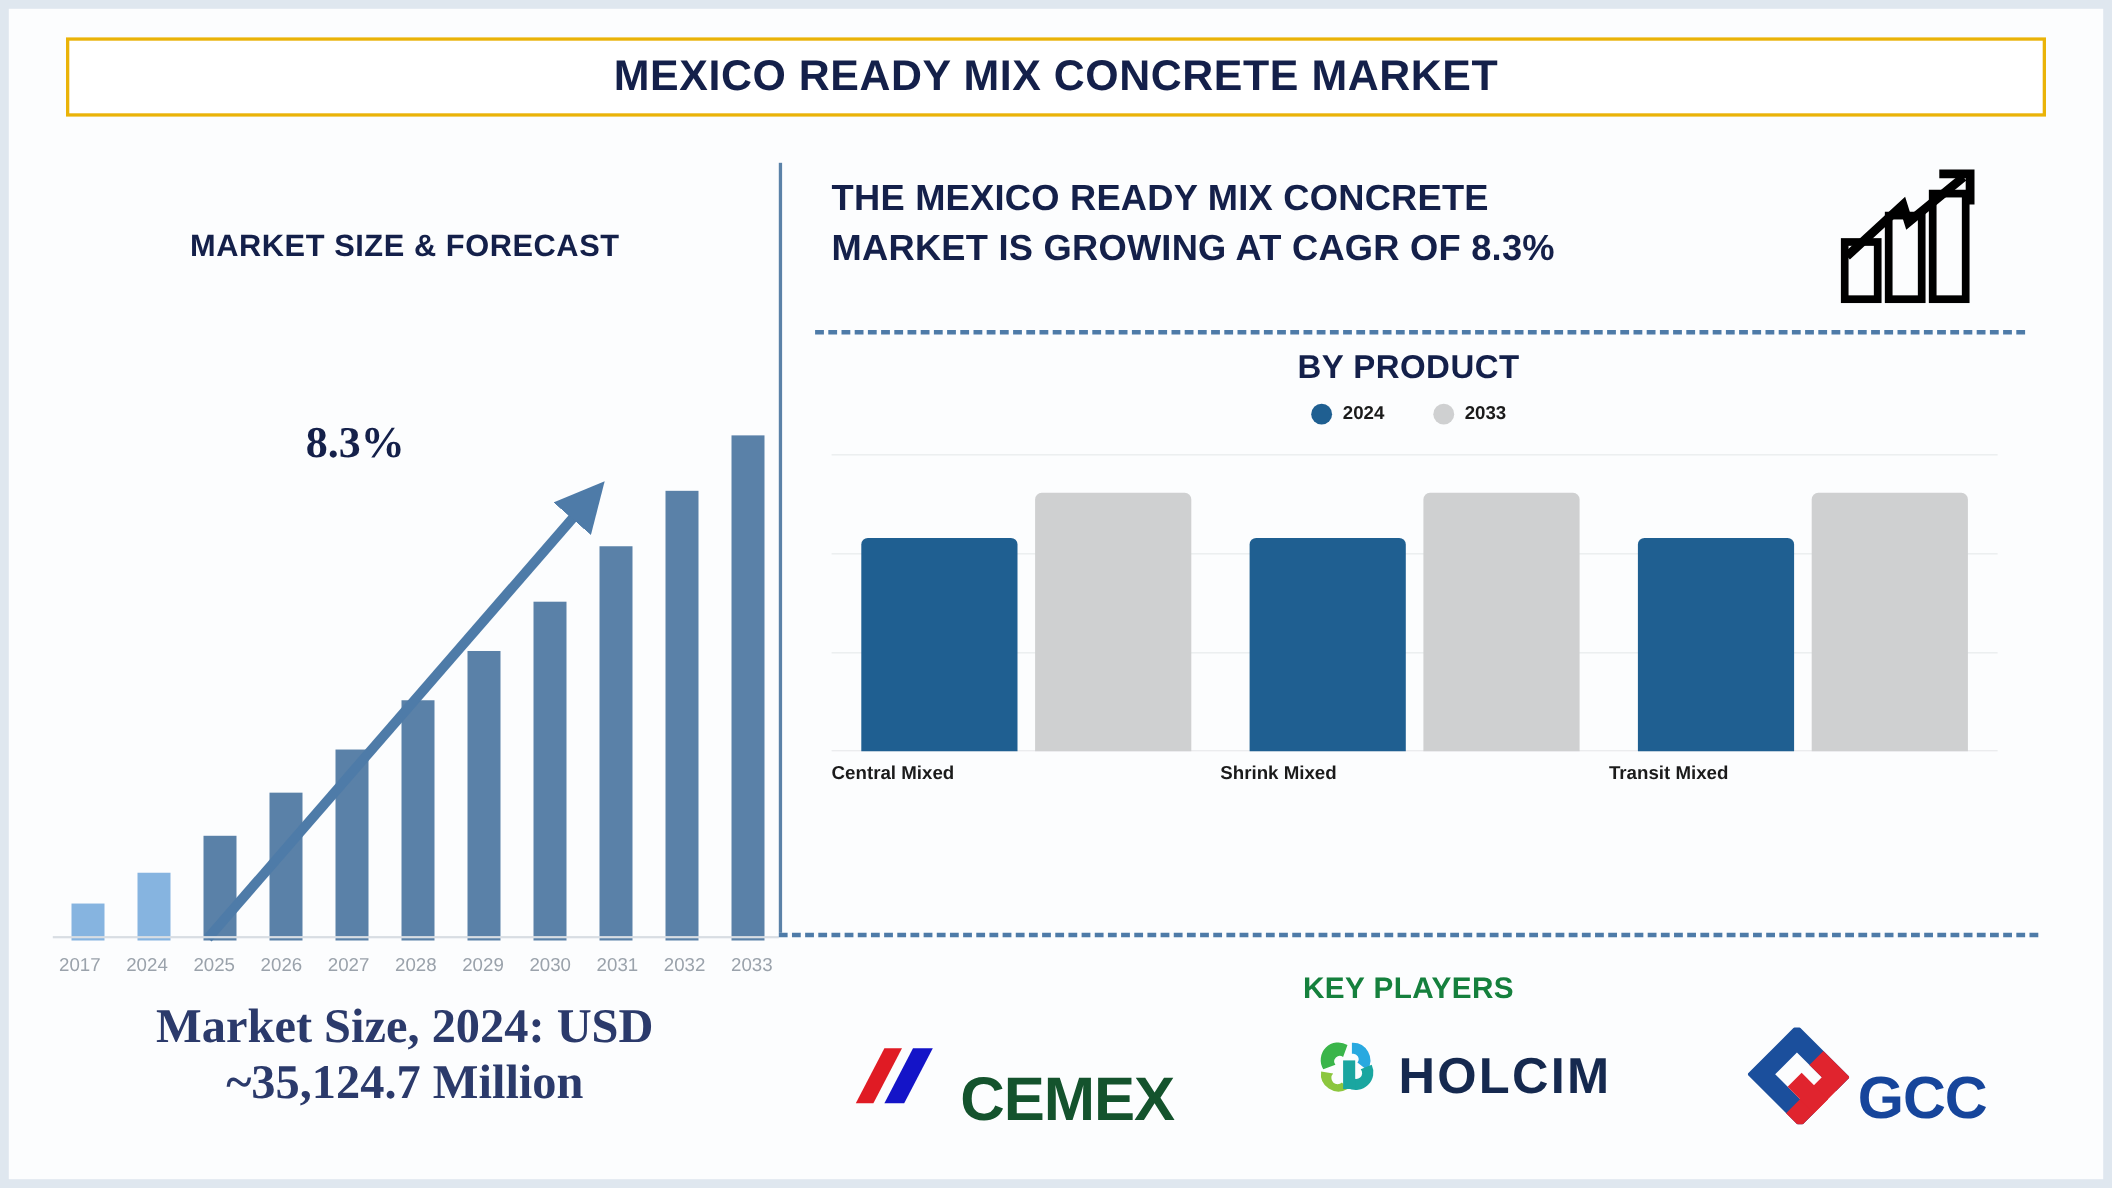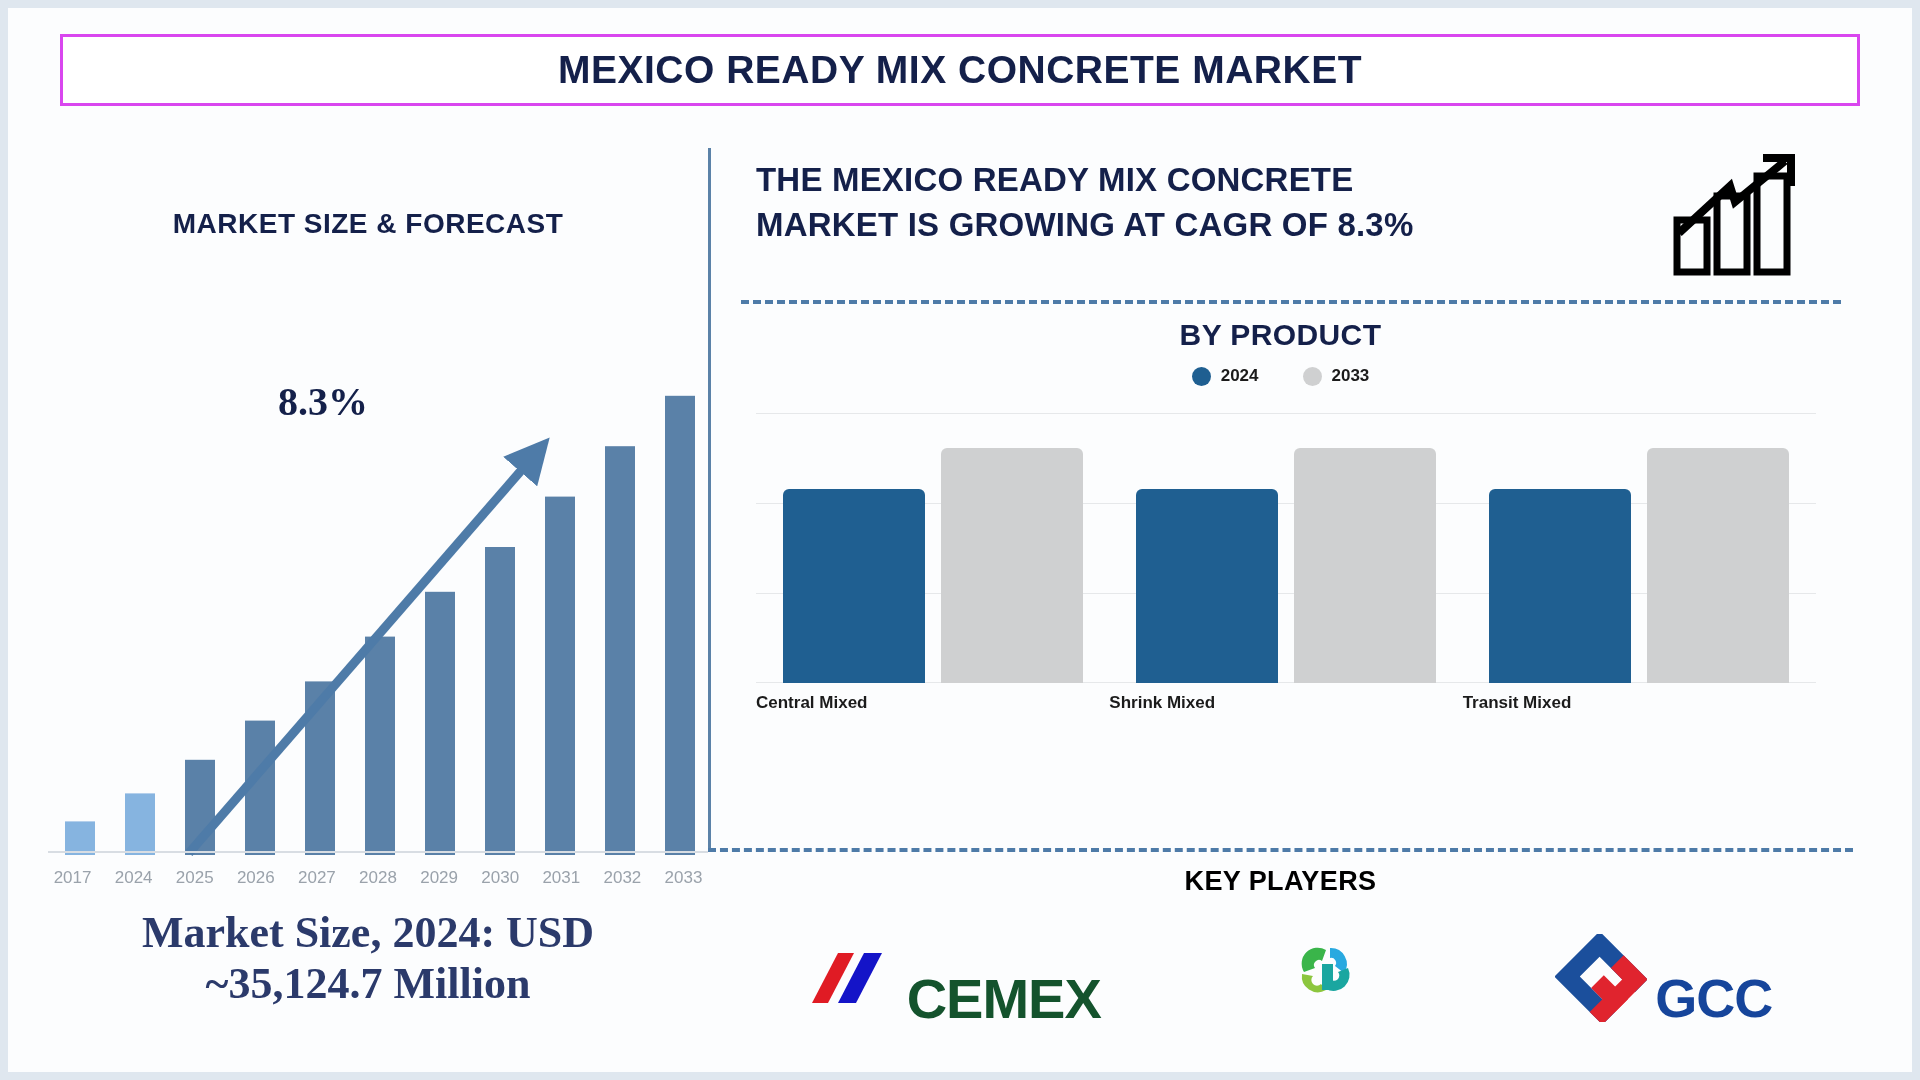--- a/index.html
+++ b/index.html
@@ -12,21 +12,21 @@
   .frame{
     position:absolute;left:8px;top:8px;
     width:1904px;height:1064px;
     background:#fcfdfe;
     box-sizing:border-box;
   }
   
   .title-box{
     position:absolute;left:52px;top:26px;
     width:1800px;height:72px;
-    border:3px solid #d946ef;
+    border:3px solid #eab308;
     box-sizing:border-box;
     display:flex;align-items:center;justify-content:center;
     background:#ffffff;
   }
   .title-text{
     font-size:39px;font-weight:bold;
     letter-spacing:0.5px;
     color:#14204a;
     font-family:"Liberation Sans", sans-serif;
   }
@@ -122,22 +122,22 @@
     position:absolute;left:0;bottom:0;width:1060px;height:270px;
     display:flex;align-items:flex-end;
   }
   .prod-group{flex:1;display:flex;align-items:flex-end;justify-content:center;gap:16px;height:100%;}
   .prod-bar{width:142px;border-radius:6px 6px 0 0;}
   .prod-labels{
     position:absolute;left:48px;top:565px;width:1060px;display:flex;
   }
   .prod-label{flex:1;text-align:left;font-size:17px;font-weight:bold;color:#1b1b1b;}
   .key-players{
-    position:absolute;left:0;top:738px;width:1145px;
-    text-align:center;font-size:27px;font-weight:bold;color:#000000;
+    position:absolute;left:0;top:755px;width:1145px;
+    text-align:center;font-size:27px;font-weight:bold;color:#15803d;
     letter-spacing:0.4px;
   }
   .logos{
     position:absolute;left:0;top:790px;width:1160px;height:120px;
     display:flex;align-items:center;justify-content:space-around;
   }
   .logo{display:flex;align-items:center;gap:8px;}
   .logo-text{font-weight:bold;font-family:"Liberation Sans", sans-serif;}
   .cemex-text{font-size:56px;color:#14532d;letter-spacing:-1px;margin-top:41px;}
   .holcim-text{font-size:46px;color:#15294f;letter-spacing:2px;}
@@ -276,20 +276,21 @@
       </div>
 
       <div class="logo">
         <svg width="72" height="72" viewBox="0 0 72 72">
           <path d="M38 6 a16 16 0 0 1 14 25 l-9 -7 a5 5 0 0 0 -5 -8 z" fill="#29a9e0"></path>
           <path d="M56 26 a16 16 0 0 1 -22 21 l4 -10 a5 5 0 0 0 8 -7 z" fill="#1aa6a0"></path>
           <path d="M34 48 a16 16 0 0 1 -24 -16 l11 2 a5 5 0 0 0 8 8 z" fill="#8cc63e"></path>
           <path d="M12 30 a16 16 0 0 1 22 -22 l-4 11 a5 5 0 0 0 -7 7 z" fill="#3ab54a"></path>
           <rect x="30" y="22" width="11" height="26" fill="#1aa6a0"></rect>
         </svg>
+        <span class="logo-text holcim-text">HOLCIM</span>
       </div>
 
       <div class="logo">
         <svg width="92" height="88" viewBox="0 0 92 88">
           <g transform="rotate(45 46 44)">
             <path d="M12 12 H80 V30 H30 V58 H80 V76 H12 Z" fill="#1b4f9c"></path>
             <path d="M80 12 V76 H62 V30 H46 V12 Z" fill="#e0242e"></path>
             <path d="M46 40 H80 V58 H46 Z" fill="#e0242e"></path>
           </g>
         </svg>

